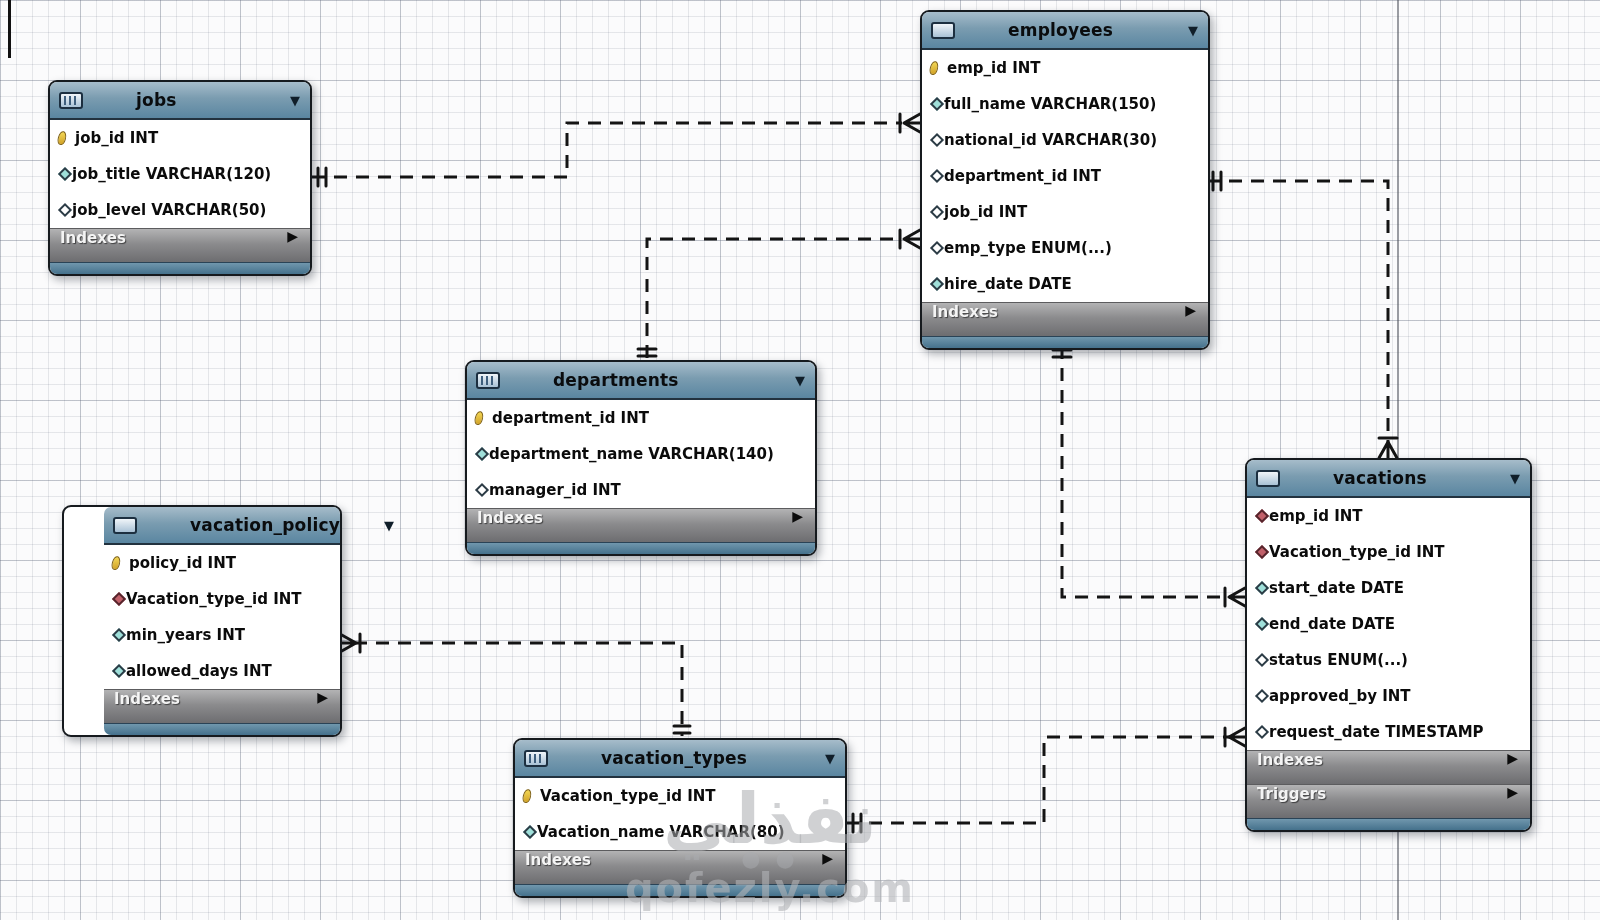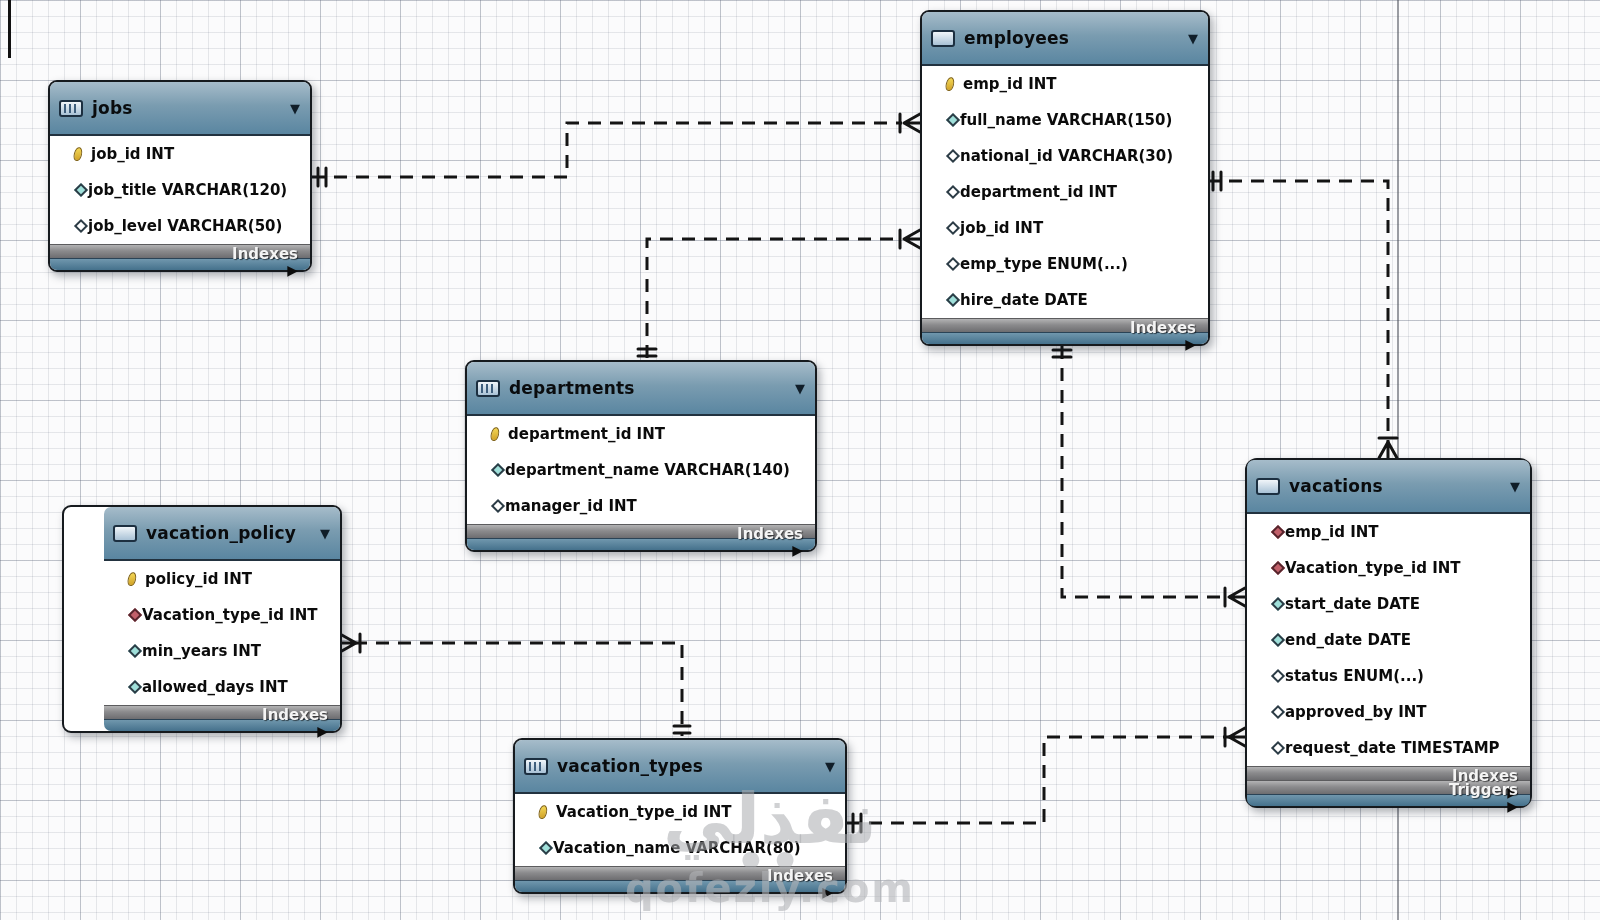--- a/index.html
+++ b/index.html
@@ -17,46 +17,46 @@
 
   .page-line-v { position:absolute; top:0; bottom:0; width:2px; background:#4a4f57; opacity:.55; }
   .corner-mark { position:absolute; left:8px; top:0; width:3px; height:58px; background:#111; }
 
   .rel-layer { position:absolute; left:0; top:0; width:1600px; height:920px; z-index:1; }
   .rel-line  { fill:none; stroke:#141414; stroke-width:3; stroke-dasharray:13 9; stroke-linecap:butt; }
   .rel-marker{ fill:none; stroke:#141414; stroke-width:3; stroke-linecap:round; }
 
   .db-table { position:absolute; z-index:2; border:2px solid #161a1e; border-radius:9px;
     background:#fff; box-shadow:3px 4px 8px rgba(20,30,40,.35); }
-  .tbl-header { display:flex; align-items:center; height:54px; padding:0 10px 0 9px;
+  .tbl-header { display:flex; align-items:center; height:38px; padding:0 10px 0 9px;
     border-bottom:2px solid #22323f; border-radius:7px 7px 0 0;
-    background:linear-gradient(180deg,#a6bcca 0%, #7a9cb0 45%, #5a86a1 100%); }
+    background:linear-gradient(180deg,#a6bcca 0%, #7a9cb0 45%, #5a86a1 100%);gap:44px; }
   .tbl-icon { width:24px; height:17px; border:2px solid #1c2f40; border-radius:3px;
     background:linear-gradient(180deg,#f0f5f9,#a9c2d6); margin-right:9px; position:relative; flex:none; }
   .tbl-icon.grid::after { content:""; position:absolute; left:3px; top:2px; right:3px; bottom:2px;
     background:repeating-linear-gradient(90deg,#3f5f7d 0 2px, transparent 2px 5px); }
   .tbl-title { font-size:17px; font-weight:bold; color:#0a0c0e; letter-spacing:.2px; flex:1;
     white-space:nowrap; }
   .collapse-arrow { color:#101e29; font-size:13px; line-height:1; flex:none; }
-  .tbl-body { background:#fdfdfd;margin-left:16px; }
+  .tbl-body { background:#fdfdfd; }
   .tbl-row { display:flex; align-items:center; height:36px; padding:0 8px 0 8px;
     background:#fff; }
   .col-icon { flex:none; margin-right:9px; display:inline-block; }
   .key-icon { width:8px; height:14px; border:1px solid #7c5e12;
     background:linear-gradient(160deg,#f6dc5a,#cf9f25); border-radius:50% 50% 42% 42%;
     transform:rotate(14deg); }
   .diamond { width:10px; height:10px; border:2px solid #2c3c46; transform:rotate(45deg); margin:0 2px; }
   .diamond.cyan  { background:#9fe0da; }
   .diamond.white { background:#ffffff; }
   .diamond.red   { background:#c2606a; border-color:#56262d; }
   .col-label { font-size:15px; font-weight:bold; color:#0b0b0b; white-space:nowrap; }
 
-  .tbl-section { display:flex; align-items:flex-end; height:14px; padding:0 12px 0 10px;
+  .tbl-section { display:flex; align-items:flex-start; height:34px; padding:0 12px 0 10px;
     background:linear-gradient(180deg,#b3b3b4 0%, #8b8b8d 45%, #6d6d70 100%);
-    border-top:1px solid #5c5c5e;flex-direction:column; }
+    border-top:1px solid #5c5c5e; }
   .section-label { flex:1; color:#f4f4f4; font-size:15px; font-weight:bold;
     text-shadow:1px 1px 1px rgba(0,0,0,.55); }
   .section-arrow { color:#0c0c0c; font-size:14px; line-height:1; }
   .tbl-footer { height:12px; border-radius:0 0 7px 7px; border-top:1px solid #2a4356;
     background:linear-gradient(180deg,#7097ad,#4c7archive90 60%,#45718c);
     background:linear-gradient(180deg,#7097ad,#45718c); }
 
   .watermark { position:absolute; left:560px; top:740px; width:420px; z-index:5;
     text-align:center; pointer-events:none; }
   .watermark .ar { font-size:70px; font-weight:bold; color:rgba(170,172,175,.55); line-height:1.0;margin-top:44px; }
@@ -249,21 +249,21 @@
           <span class="col-label">Vacation_name VARCHAR(80)</span>
         </div>
       </div>
   <div class="tbl-section">
         <span class="section-label">Indexes</span>
         <span class="section-arrow">▶</span>
       </div>
       <div class="tbl-footer"></div>
     </div>
 
-  <div class="db-table" style="left:1245px; top:458px; width:287px;border-radius:12px;">
+  <div class="db-table" style="left:1245px; top:458px; width:287px;">
     <div class="tbl-header">
       <span class="tbl-icon"></span>
       <span class="tbl-title">vacations</span>
       <span class="collapse-arrow">▼</span>
     </div>
     <div class="tbl-body">
         <div class="tbl-row">
           <span class="col-icon diamond red"></span>
           <span class="col-label">emp_id INT</span>
         </div>

